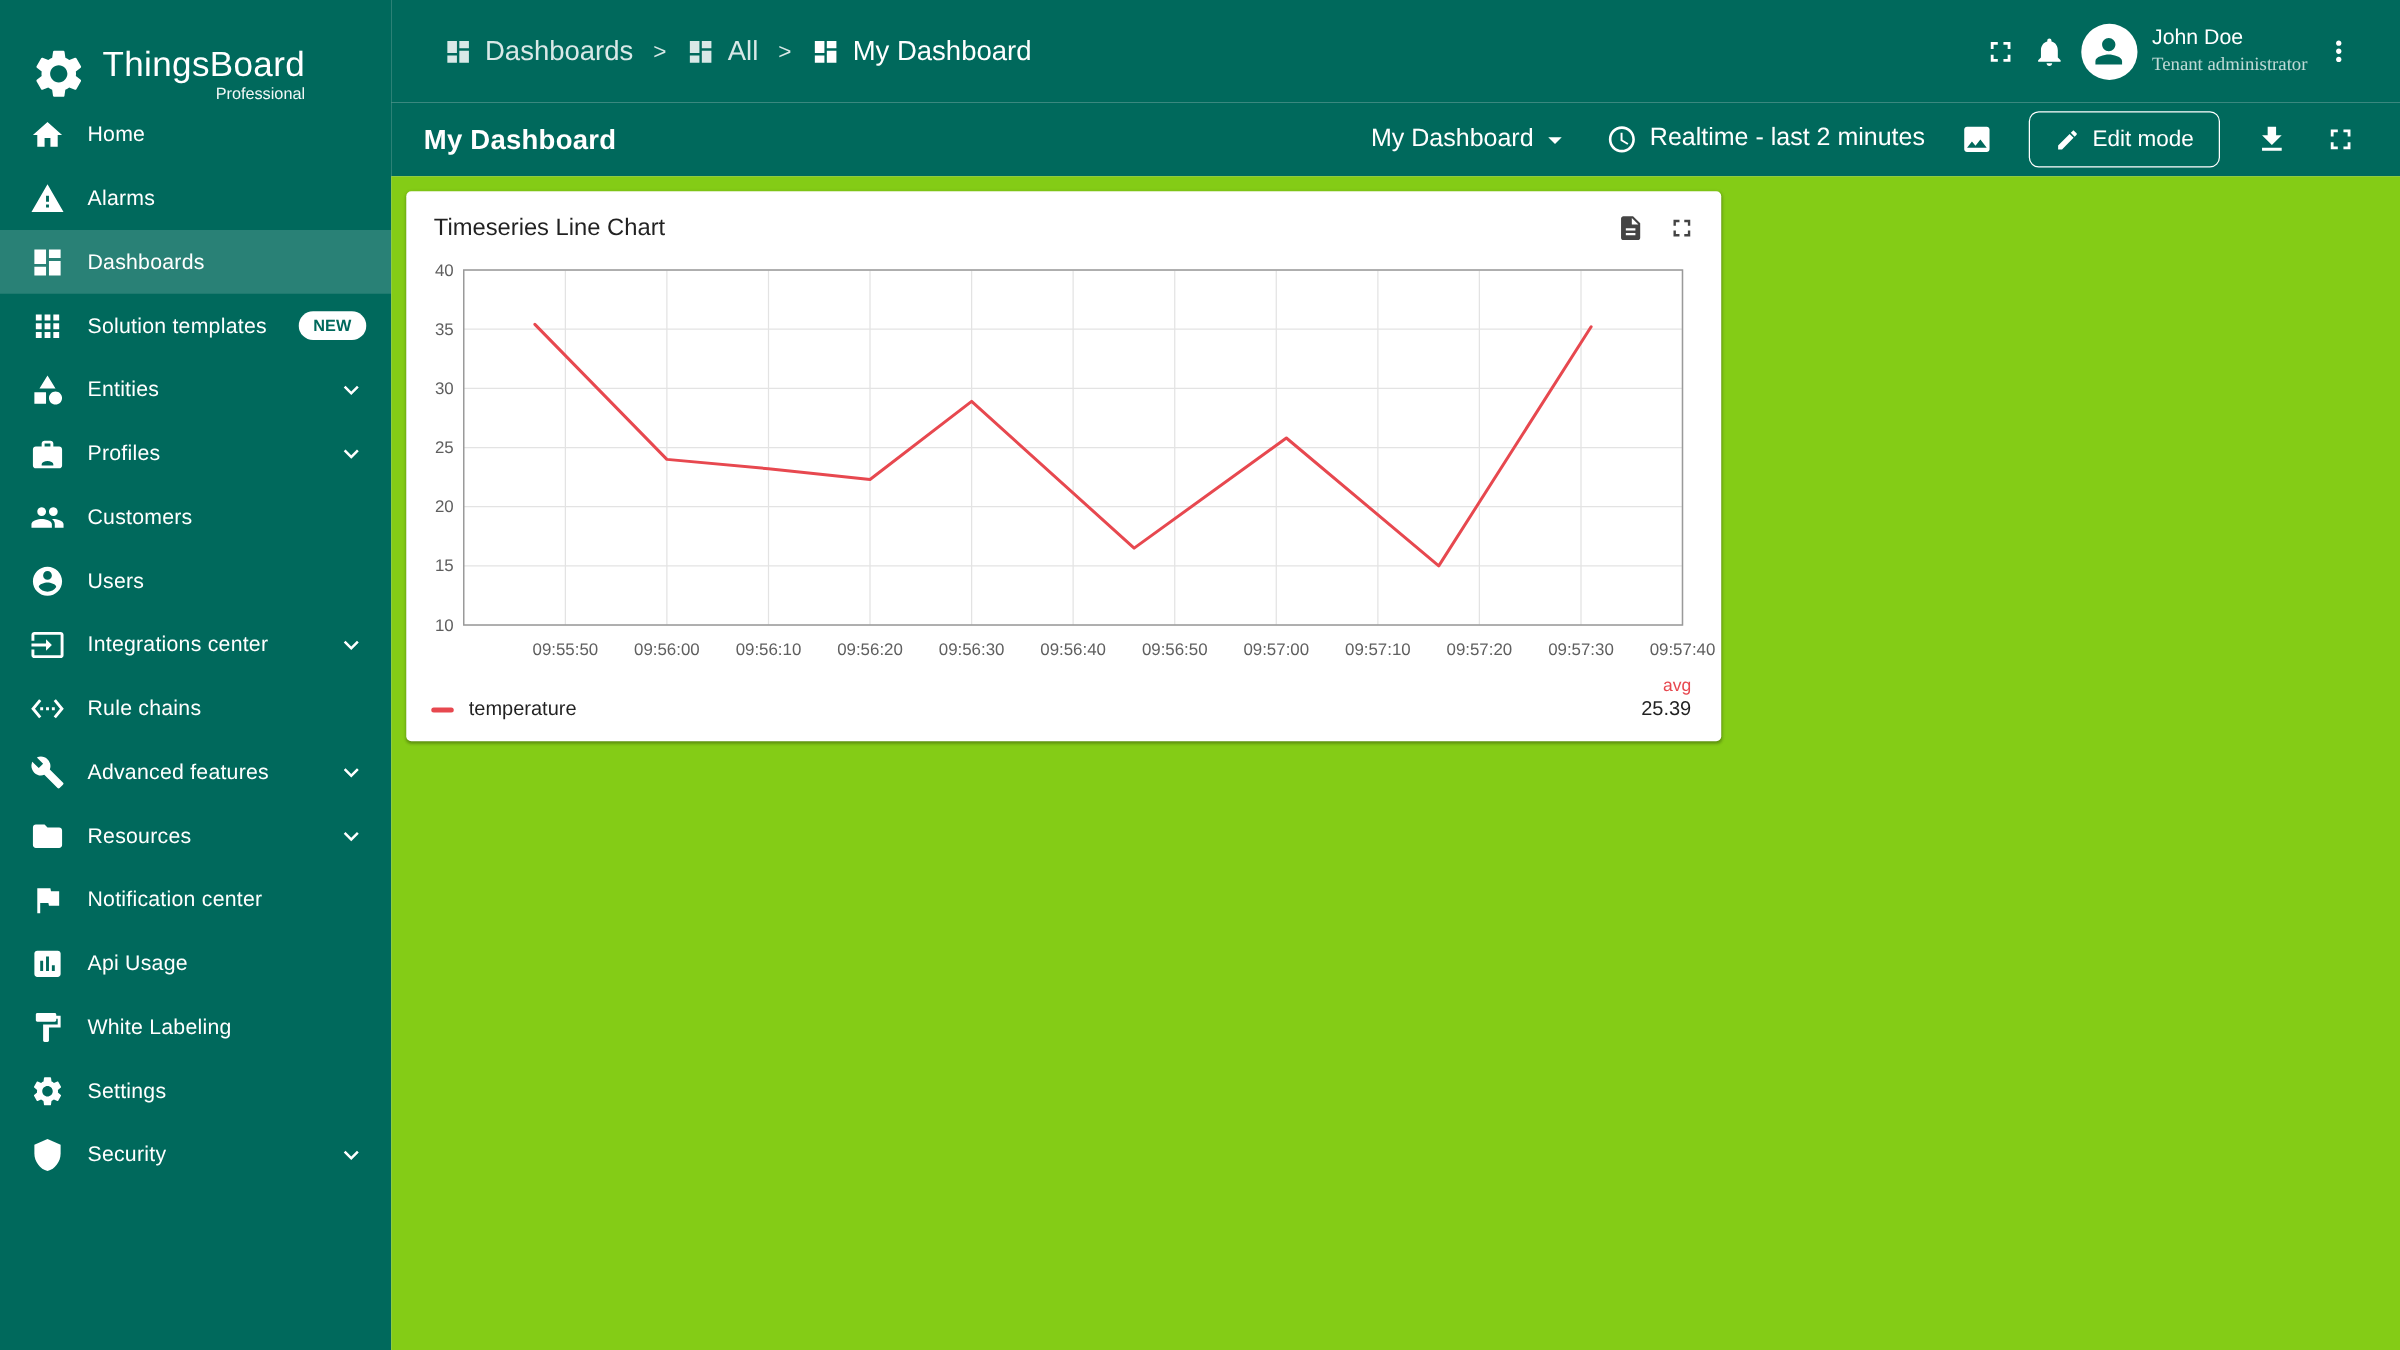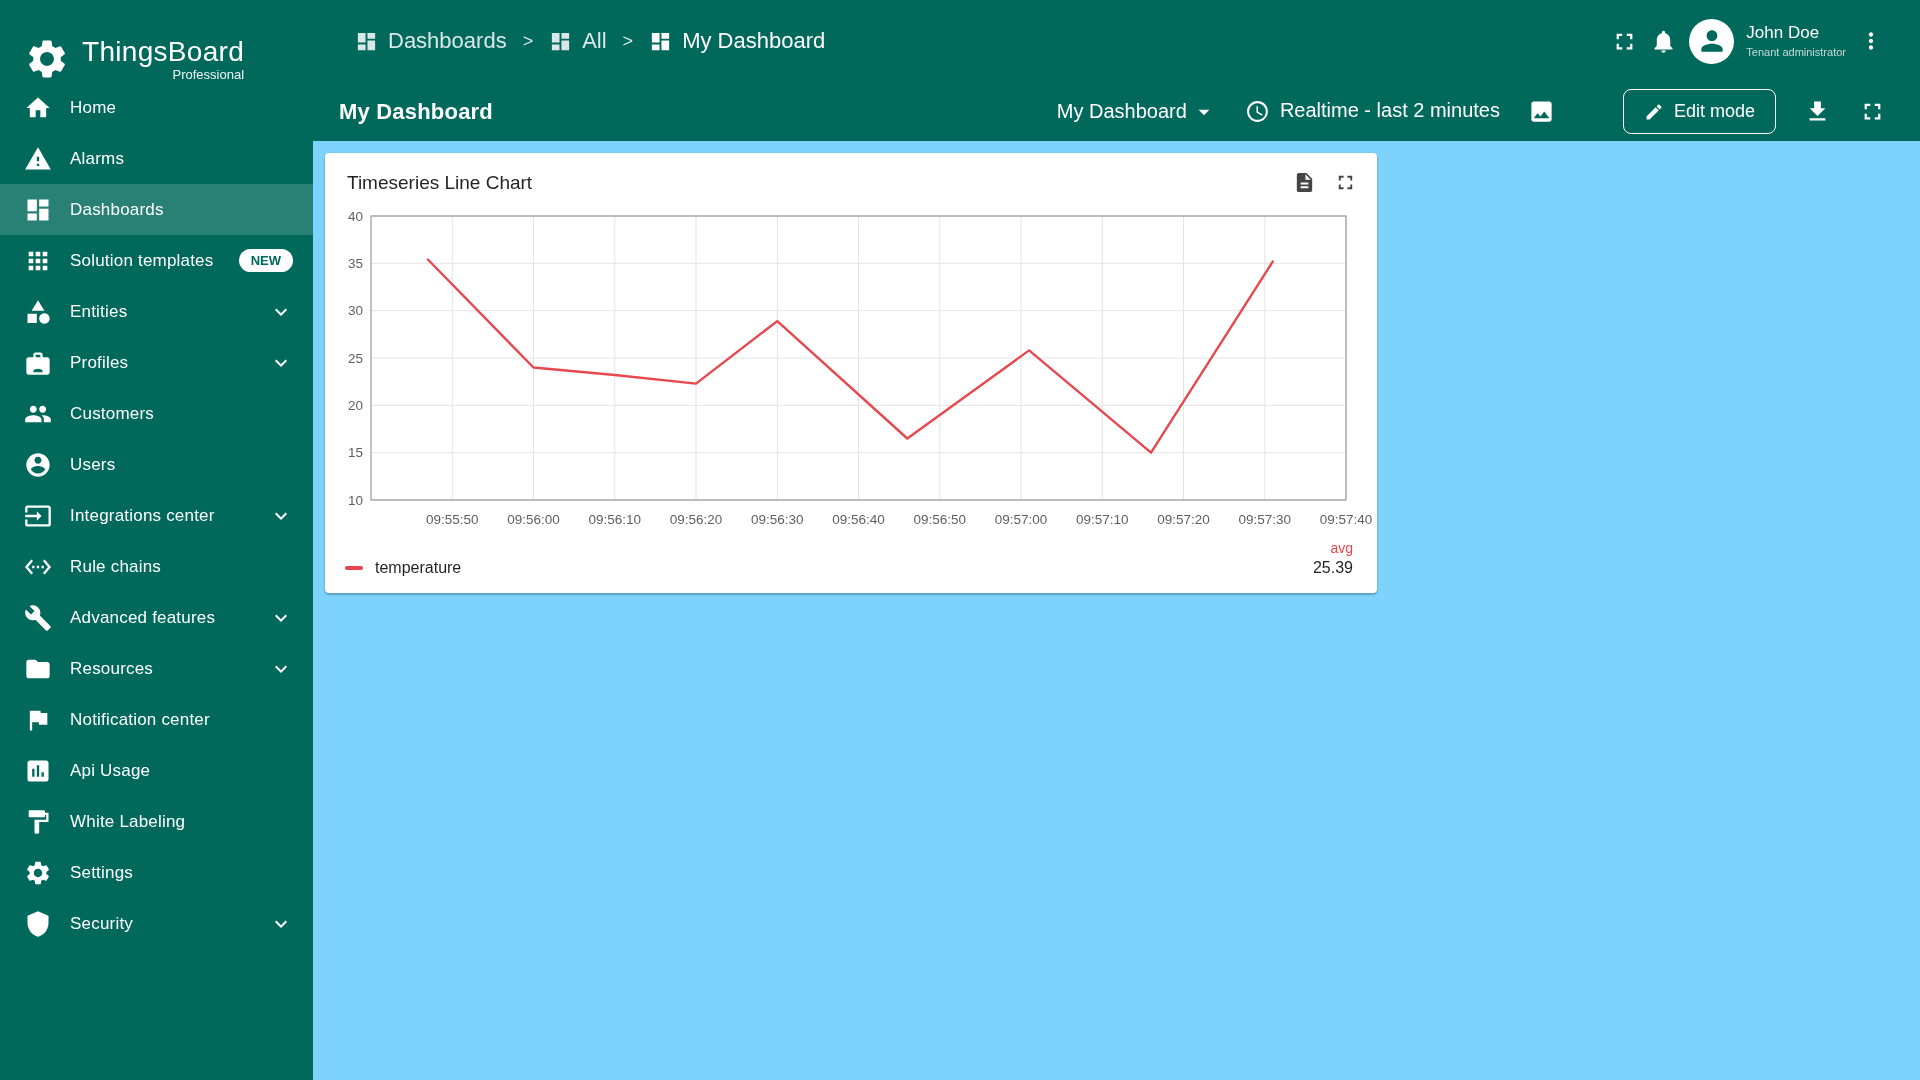--- a/index.html
+++ b/index.html
@@ -36,34 +36,34 @@
   .bc-icon { display:flex; }
   .bc-icon svg { width:23px; height:23px; fill:currentColor; }
   .bc-sep { color:rgba(255,255,255,.85); font-size:18px; }
   .topbar-right { margin-left:auto; display:flex; align-items:center; gap:12px; }
   .icon-btn { display:flex; align-items:center; justify-content:center; cursor:pointer; color:#fff; }
   .icon-btn svg { fill:currentColor; }
   .avatar { width:45px; height:45px; border-radius:50%; background:#fff; color:#00695c; display:flex; align-items:center; justify-content:center; cursor:pointer; }
   .avatar svg { width:32px; height:32px; fill:currentColor; }
   .user-info { display:flex; flex-direction:column; line-height:1.35; cursor:pointer; }
   .user-name { font-size:17px; color:#fff; }
-  .user-role { font-size:11px; color:rgba(255,255,255,.75); }
+  .user-role { font-size:15px; color:rgba(255,255,255,.75);font-family:Liberation Serif, serif; }
 
   .toolbar { height:59px; background:#00695c; display:flex; align-items:center; padding:0 34px 0 26px; color:#fff; }
   .page-title { font-size:22px; font-weight:700; letter-spacing:.2px; }
   .toolbar-right { margin-left:auto; display:flex; align-items:center; gap:28px; }
   .dash-select { display:flex; align-items:center; gap:4px; font-size:20px; cursor:pointer; }
   .dash-select svg { width:26px; height:26px; fill:#fff; }
   .timewindow { display:flex; align-items:flex-start; gap:10px; font-size:20px; cursor:pointer; }
   .timewindow svg { width:25px; height:25px; fill:#fff; }
-  .edit-btn { display:flex; align-items:center; gap:10px; background:transparent; border:1.6px solid #fff; color:#fff; border-radius:8px; height:45px; padding:0 20px; font-size:18px; font-weight:500; font-family:inherit; cursor:pointer;margin-left:40px; }
+  .edit-btn { display:flex; align-items:center; gap:10px; background:transparent; border:1.6px solid #fff; color:#fff; border-radius:8px; height:45px; padding:0 20px; font-size:18px; font-weight:500; font-family:inherit; cursor:pointer; }
   .edit-btn svg { width:20px; height:20px; fill:#fff; }
 
   
-  .content { flex:1; background:#7dd3fc; padding:12px 0 0 12px; overflow:hidden; }
+  .content { flex:1; background:#84cc16; padding:12px 0 0 12px; overflow:hidden; }
   .widget-card { width:1052px; background:#fff; border-radius:4px; padding:16px 16px 16px; box-shadow:0 1px 3px rgba(0,0,0,.2), 0 2px 2px rgba(0,0,0,.14); }
   .widget-header { display:flex; align-items:center; padding:2px 4px 6px 6px; }
   .widget-title { font-size:19px; color:rgba(0,0,0,.87); }
   .widget-actions { margin-left:auto; display:flex; gap:18px; color:#444; }
   .widget-actions svg { width:23px; height:23px; fill:currentColor; }
   .chart { overflow:visible; display:block; margin-top:10px; }
   .grid-line { stroke:#e3e3e3; stroke-width:1; }
   .plot-border { fill:none; stroke:#9a9a9a; stroke-width:1.2; }
   .tick { font-size:13.5px; fill:#5f5f5f; font-family:"Liberation Sans", sans-serif; }
   .y-tick { text-anchor:end; }

